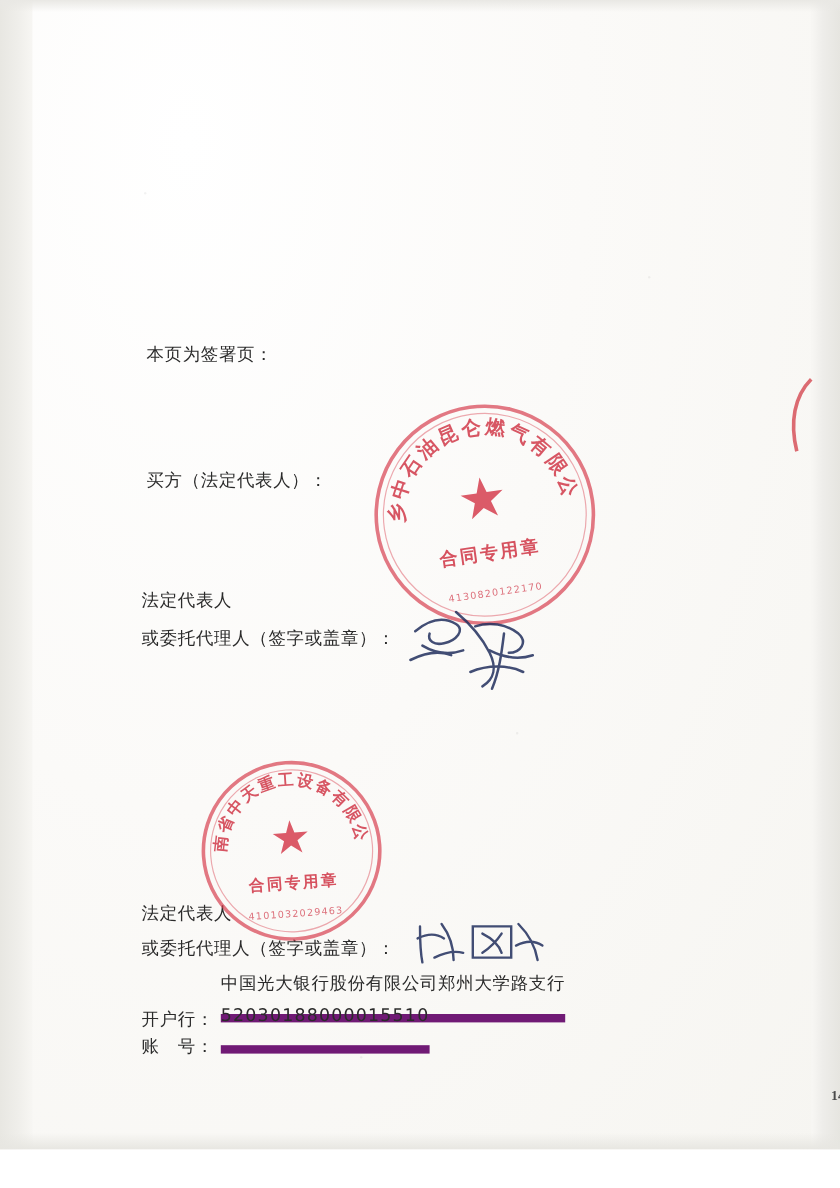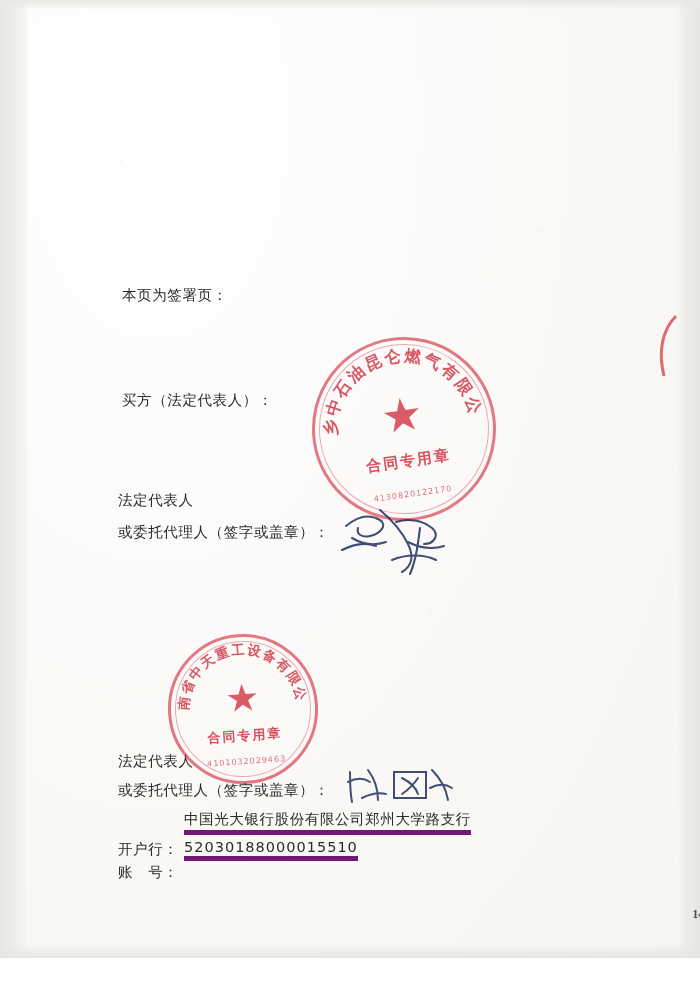--- a/index.html
+++ b/index.html
@@ -59,22 +59,22 @@
   
   .doc-text {
     position: absolute;
     font-family: "DejaVu Sans", "Liberation Sans", sans-serif;
     font-size: 14.5px;
     color: #2b2b2b;
     letter-spacing: 0.6px;
     white-space: nowrap;
   }
   .underline {
-    border-bottom: 5px solid #701a75;
-    padding-bottom: 1px;
+    border-bottom: 7px solid #701a75;
+    padding-bottom: 16px;
   }
   .page-number {
     position: absolute;
     left: 4px;
     top: 908px;
     width: 700px;
     text-align: right;
     font-size: 11.5px;
     color: #4a4a4a;
     font-family: "Liberation Serif", serif;

